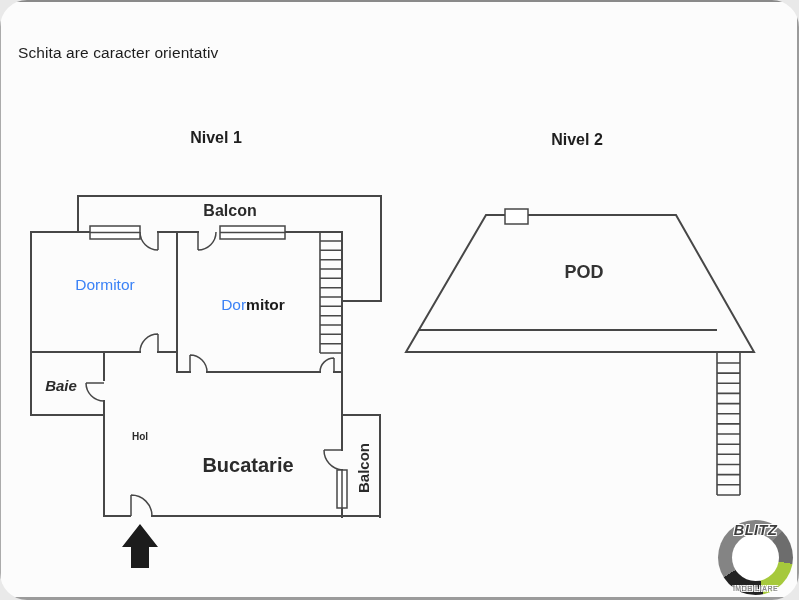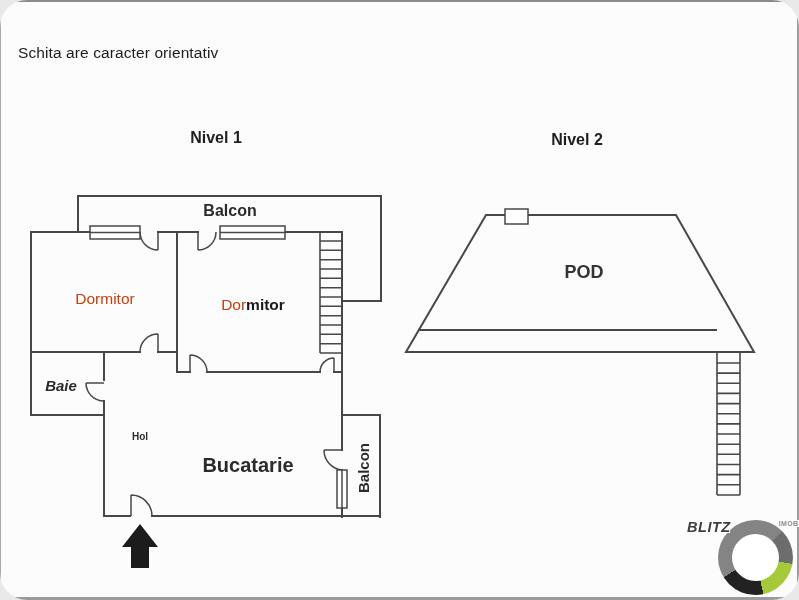--- a/index.html
+++ b/index.html
@@ -5,30 +5,30 @@
   html,body{margin:0;padding:0;}
   body{width:799px;height:600px;background:#e9e9e9;font-family:"Liberation Sans",sans-serif;}
   .canvas{position:relative;width:799px;height:600px;background:#fcfcfc;overflow:hidden;border-radius:27px;}
   .frame{position:absolute;inset:0;border-top:2px solid #8a8a8a;border-left:1px solid #ababab;
          border-right:2px solid #9b9b9b;border-bottom:3px solid #9b9b9b;pointer-events:none;z-index:5;}
   svg.plan{position:absolute;left:0;top:0;z-index:1;}
   .txt{position:absolute;color:#242424;white-space:nowrap;z-index:2;}
   .disclaimer{left:18px;top:44px;font-size:15.5px;font-weight:500;letter-spacing:.1px;color:#1d1d1d;}
   .lvl{transform:translate(-50%,-50%);font-size:16px;font-weight:600;color:#1f1f1f;}
   .rlabel{transform:translate(-50%,-50%);font-weight:600;color:#2b2b2b;}
-  .light{font-weight:500;color:#c2410c;margin-top:14px;}
+  .light{font-weight:500;color:#3b82f6;}
   .heavy{font-weight:700;color:#1b1b1b;}
   .p1{margin-right:4px;}
   .rot{transform:translate(-50%,-50%) rotate(-90deg);}
   
   .logo{position:absolute;left:718px;top:520px;width:75px;height:75px;border-radius:50%;z-index:6;
         background:conic-gradient(from 0deg,#848484 0deg 45deg,#6d6d6d 45deg 100deg,
                    #a6c93c 100deg 168deg,#222222 168deg 238deg,#848484 238deg 360deg);}
   .logo-inner{position:absolute;inset:14px;background:#ffffff;border-radius:50%;}
-  .logo-text{position:absolute;inset:0;display:flex;flex-direction:row;justify-content:center;gap:48px;}
+  .logo-text{position:absolute;inset:0;display:flex;flex-direction:column;align-items:center;justify-content:center;gap:48px;}
   .logo-brand{font-size:14.5px;font-weight:800;font-style:italic;color:#3e3e3e;letter-spacing:.5px;line-height:14px;
         text-shadow:-1px -1px 0 #fff,1px -1px 0 #fff,-1px 1px 0 #fff,1px 1px 0 #fff,0 1px 0 #fff,0 -1px 0 #fff;}
   .logo-sub{font-size:7px;font-weight:700;color:#8c8c8c;letter-spacing:.4px;line-height:8px;
         text-shadow:-1px -1px 0 #fff,1px -1px 0 #fff,-1px 1px 0 #fff,1px 1px 0 #fff;}
 </style>
 </head>
 <body>
 
 <div class="canvas">
 

